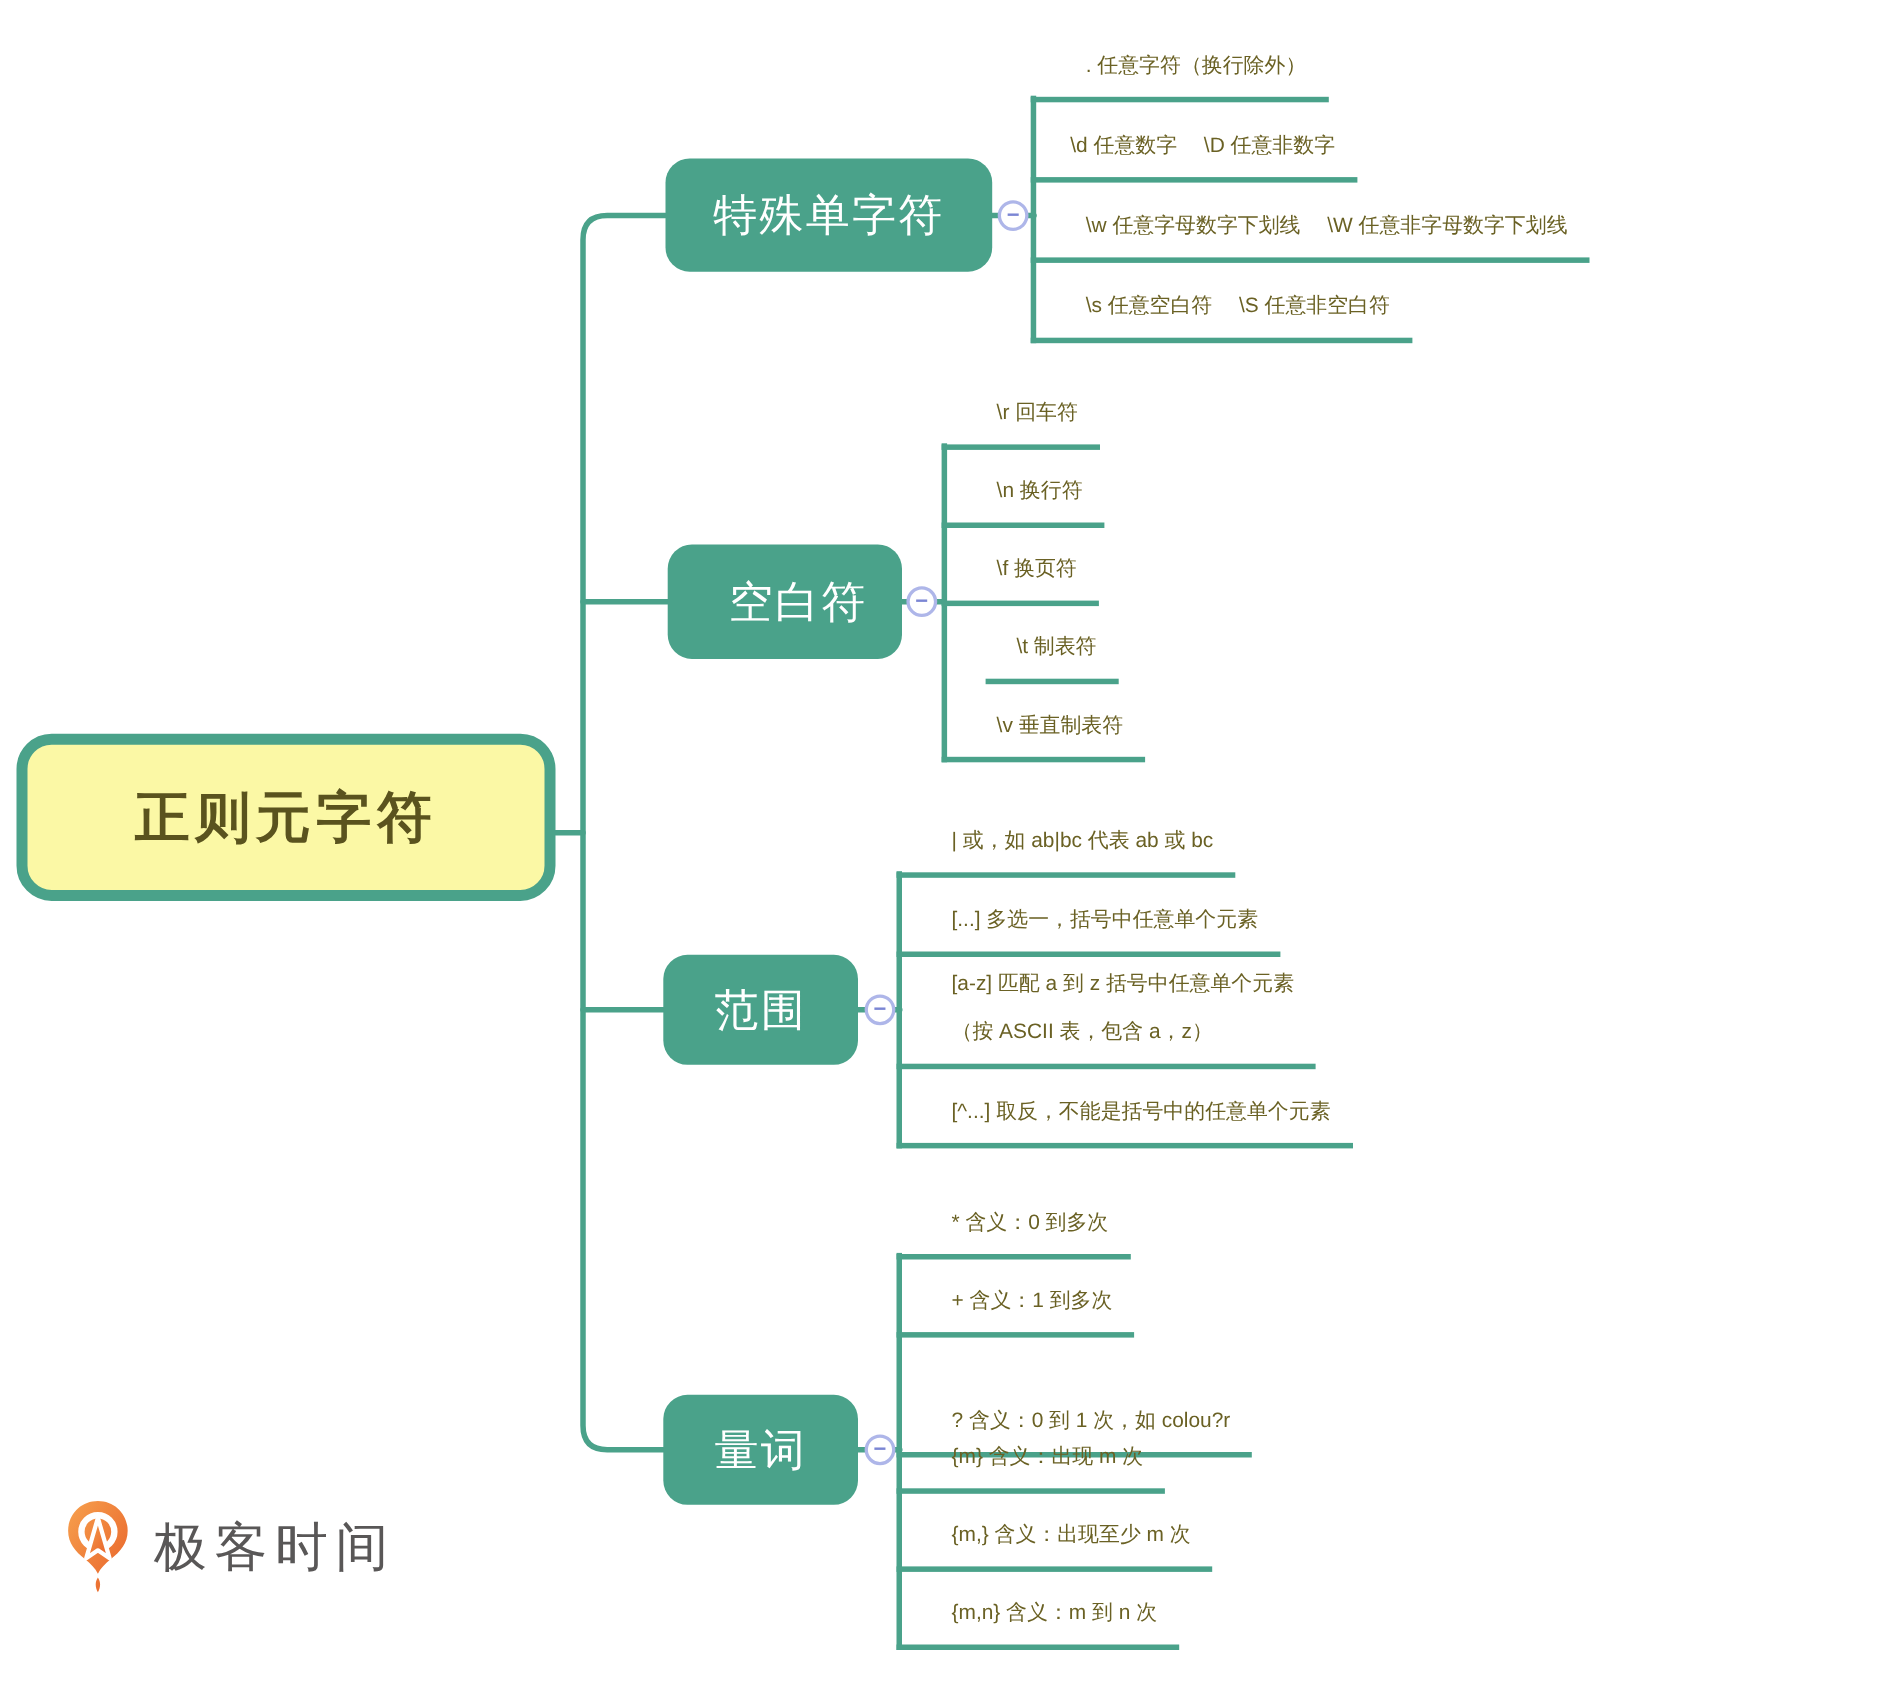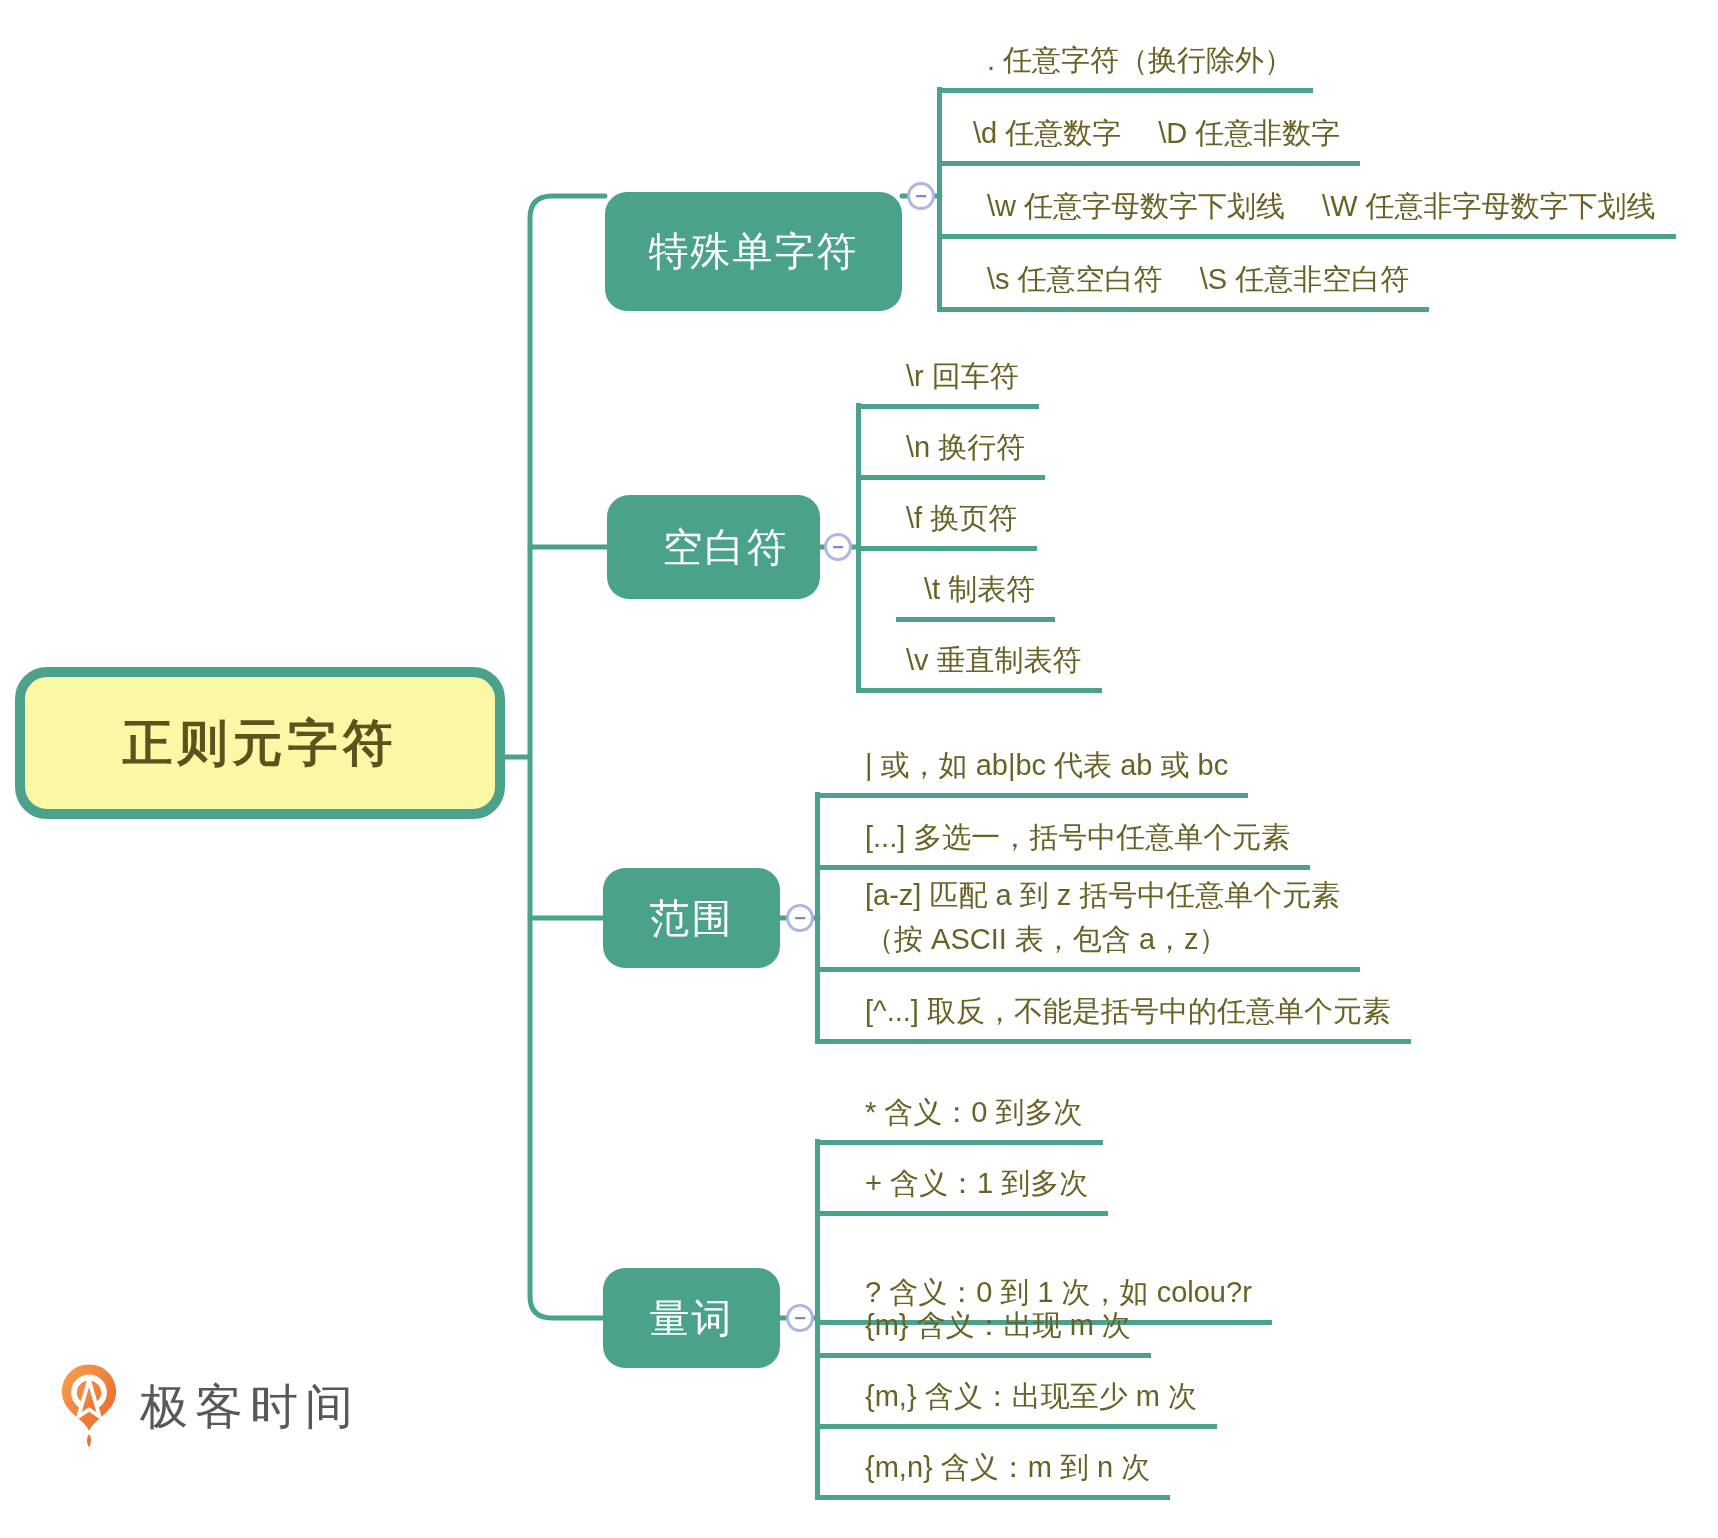--- a/index.html
+++ b/index.html
@@ -20,21 +20,21 @@
     position:absolute; box-sizing:border-box;
     background:var(--branch-green); border-radius:22px; color:#ffffff;
     display:flex; align-items:center; justify-content:center;
     font-size:40px; letter-spacing:2px;
   }
   .spine { position:absolute; width:5px; background:var(--branch-green); }
   .leaf {
     position:absolute; white-space:nowrap;
     border-bottom:5px solid var(--branch-green);
     padding:0 20px 6px 50px;
-    font-size:29px; line-height:44px; color:var(--leaf-text);
+    font-size:19px; line-height:44px; color:var(--leaf-text);
   }
   .collapse {
     position:absolute; width:28px; height:28px; box-sizing:border-box; z-index:3;
     background:#ffffff; border:3px solid var(--collapse-border); border-radius:50%;
     display:flex; align-items:center; justify-content:center;
     color:var(--collapse-glyph-color); font-size:20px; line-height:1; font-weight:bold;
   }
   .logo { position:absolute; left:60px; top:1362px; display:flex; align-items:center; gap:22px; }
   .logo-text { font-size:48px; color:var(--logo-text); letter-spacing:7px; font-weight:500; }
 </style>
@@ -51,21 +51,21 @@
     <path d="M 902 196 H 940"></path>
     <path d="M 820 547 H 858"></path>
     <path d="M 780 918 H 818"></path>
     <path d="M 780 1318 H 818"></path>
   </svg>
 
   <div class="root" style="left:15px; top:667px; width:490px; height:152px;">
     <span>正则元字符</span>
   </div>
 
-  <div class="node" style="left:605px; top:144px; width:297px; height:119px;margin-top:48px;">
+  <div class="node" style="left:605px; top:144px; width:297px; height:103px;">
     <span>特殊单字符</span>
   </div>
   <div class="node" style="left:607px; top:495px; width:213px; height:104px;padding-left:24px;">
     <span>空白符</span>
   </div>
   <div class="node" style="left:603px; top:868px; width:177px; height:100px;">
     <span>范围</span>
   </div>
   <div class="node" style="left:603px; top:1268px; width:177px; height:100px;">
     <span>量词</span>

